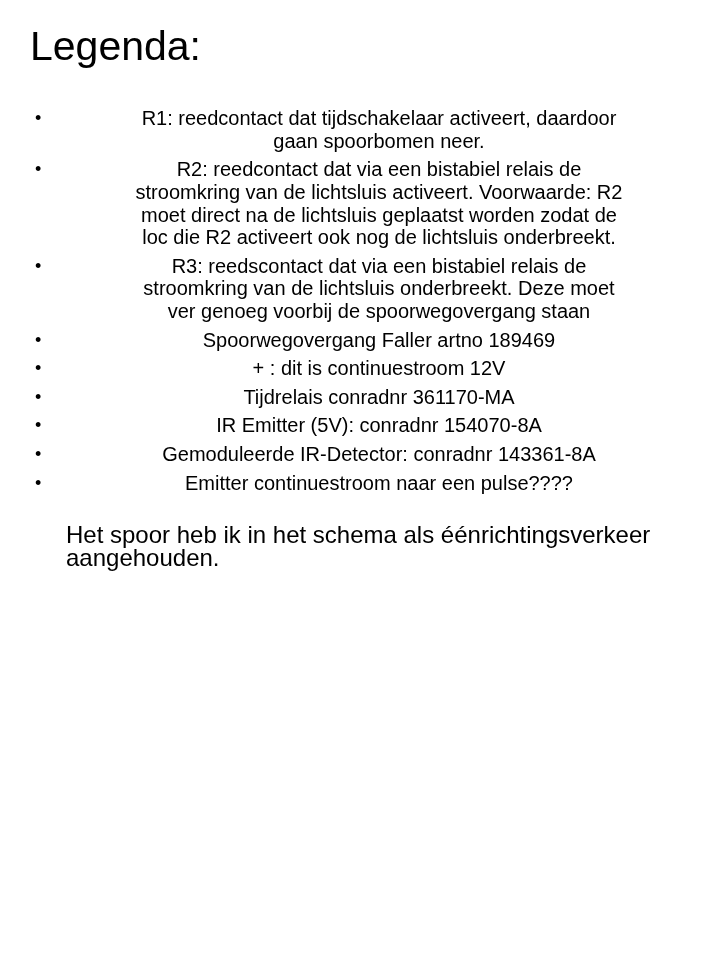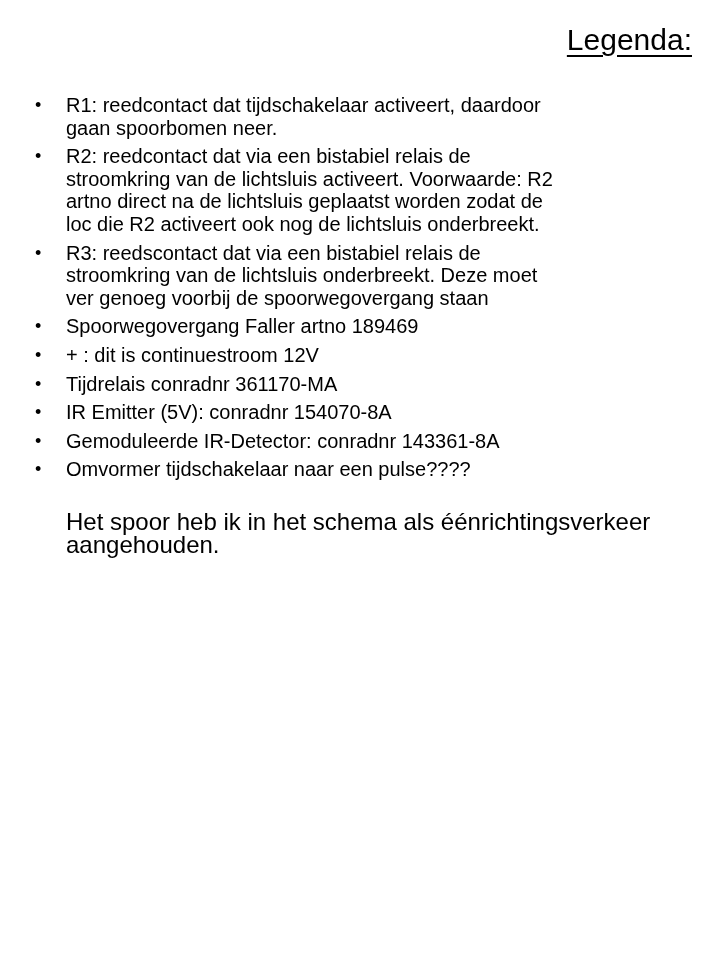--- a/index.html
+++ b/index.html
@@ -16,28 +16,26 @@
       -webkit-font-smoothing: antialiased;
     }
     .slide {
       box-sizing: border-box;
       width: 720px;
       height: 960px;
       background: #ffffff;
       padding: 22px 28px 0 30px;
     }
     .slide-title {
-      font-size: 30px;
+      font-size: 41px;
       font-weight: 400;
       line-height: 1.2;
       margin: 0 0 36px 0;
-      text-decoration: underline;
       text-decoration-thickness: 2px;
       text-underline-offset: 5px;
-      text-align: right;
     }
     .bullet-list {
       list-style: none;
       margin: 0;
       padding: 0;
     }
     .bullet-item {
       display: flex;
       align-items: flex-start;
       margin: 0 0 6px 0;
@@ -47,20 +45,21 @@
     .bullet-marker {
       flex: 0 0 36px;
       box-sizing: border-box;
       padding-left: 5px;
       font-size: 18px;
       line-height: 22.6px;
     }
     .bullet-text {
       flex: 1;
       white-space: pre-line;
+      text-align: center;
     }
     .note {
       margin: 30px 0 0 36px;
       font-size: 24px;
       line-height: 22.6px;
       white-space: pre-line;
       max-width: 620px;
     }
   </style>
 </head>
@@ -73,21 +72,21 @@
   <ul class="bullet-list">
     <li class="bullet-item">
       <span class="bullet-marker">•</span>
       <span class="bullet-text">R1: reedcontact dat tijdschakelaar activeert, daardoor
 gaan spoorbomen neer.</span>
     </li>
     <li class="bullet-item">
       <span class="bullet-marker">•</span>
       <span class="bullet-text">R2: reedcontact dat via een bistabiel relais de
 stroomkring van de lichtsluis activeert. Voorwaarde: R2
-artno direct na de lichtsluis geplaatst worden zodat de
+moet direct na de lichtsluis geplaatst worden zodat de
 loc die R2 activeert ook nog de lichtsluis onderbreekt.</span>
     </li>
     <li class="bullet-item">
       <span class="bullet-marker">•</span>
       <span class="bullet-text">R3: reedscontact dat via een bistabiel relais de
 stroomkring van de lichtsluis onderbreekt. Deze moet
 ver genoeg voorbij de spoorwegovergang staan</span>
     </li>
     <li class="bullet-item">
       <span class="bullet-marker">•</span>
@@ -104,20 +103,20 @@
     <li class="bullet-item">
       <span class="bullet-marker">•</span>
       <span class="bullet-text">IR Emitter (5V): conradnr 154070-8A</span>
     </li>
     <li class="bullet-item">
       <span class="bullet-marker">•</span>
       <span class="bullet-text">Gemoduleerde IR-Detector: conradnr 143361-8A</span>
     </li>
     <li class="bullet-item">
       <span class="bullet-marker">•</span>
-      <span class="bullet-text">Omvormer tijdschakelaar naar een pulse????</span>
+      <span class="bullet-text">Emitter continuestroom naar een pulse????</span>
     </li>
   </ul>
 
   <p class="note">Het spoor heb ik in het schema als éénrichtingsverkeer
 aangehouden.</p>
 
 </div>
 
 </body></html>

